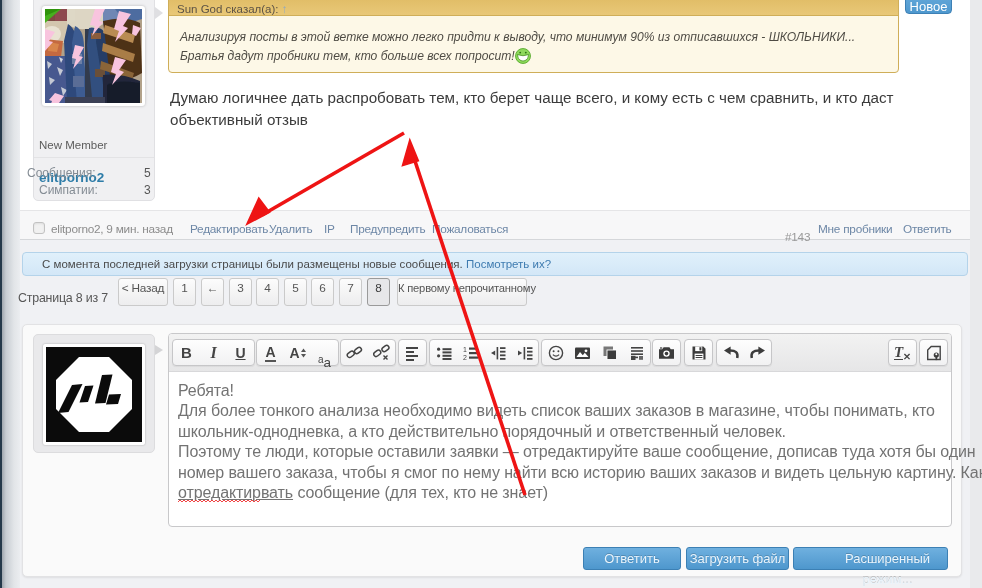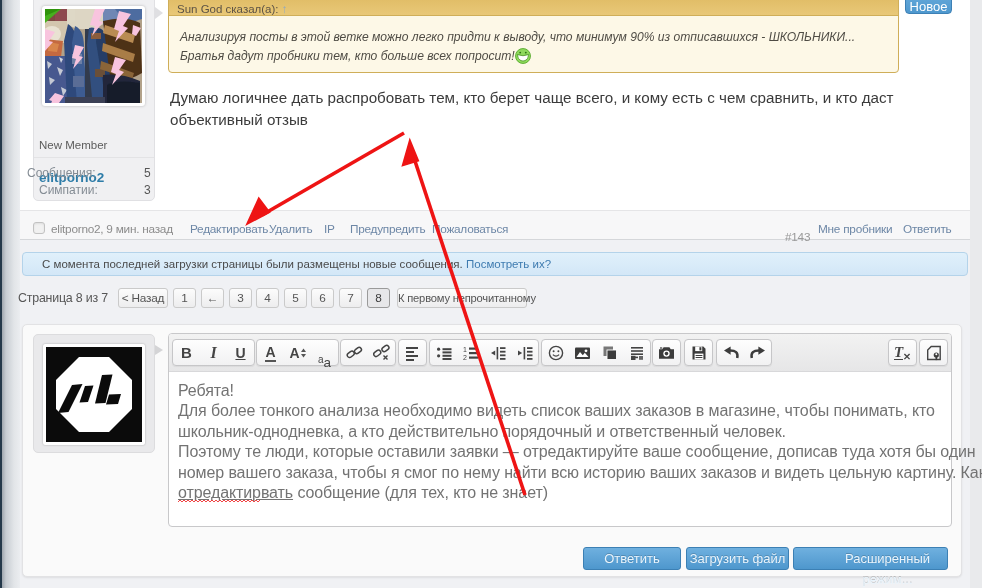--- a/index.html
+++ b/index.html
@@ -31,21 +31,21 @@
 #qhead { position:absolute; left:0; top:0; width:100%; height:27px; background:linear-gradient(#dcb65c,#e9c878); border-bottom:1px solid #cfae59; font-size:11.5px; color:#5c5244; line-height:13px; padding-top:14px; padding-left:8px; }
 #qhead .up { color:#8fa8c0; }
 #qbody { position:absolute; left:0; top:28px; width:100%; padding:14px 10px 0 11px; font-size:12.1px; font-style:italic; color:#4f4c45; line-height:18.5px; white-space:nowrap; padding-top:11px !important; }
 
 #msg { left:170px; top:87px; width:740px; font-size:15.2px; color:#3b3b3b; line-height:22px; }
 
 #notice { left:22px; top:252px; width:946px; height:24px; background:linear-gradient(#e0f0fb,#d3e7f7); border:1px solid #b4d3ea; border-radius:4px; font-size:11.5px; color:#4a4a4a; line-height:22px; padding-left:19px; }
 #notice a { color:#3e7bb0; text-decoration:none; }
 
 #pglabel { left:18px; top:291px; font-size:12.4px; color:#565656; letter-spacing:-0.2px; }
-.pbtn { position:absolute; top:288px; height:20px; background:linear-gradient(#fcfcfc,#ededee); border:1px solid #cacaca; border-radius:3px; font-size:11.8px; color:#555; text-align:center; line-height:18px; white-space:nowrap; letter-spacing:-0.2px; }
+.pbtn { position:absolute; top:278px; height:28px; background:linear-gradient(#fcfcfc,#ededee); border:1px solid #cacaca; border-radius:3px; font-size:11.8px; color:#555; text-align:center; line-height:18px; white-space:nowrap; letter-spacing:-0.2px; }
 .pbtn.active { background:#e7e7e9; border-color:#9a9a9a; color:#3c3c3c; }
 
 #card { left:22px; top:324px; width:940px; height:253px; background:#fafafa; border:1px solid #e2e2e4; border-radius:5px; box-shadow:0 1px 2px rgba(0,0,0,.08); }
 #edavbox { left:33px; top:334px; width:122px; height:119px; background:#e9e9eb; border:1px solid #dcdcde; border-radius:5px; }
 #edavptr { left:155px; top:345px; width:0; height:0; border-top:5px solid transparent; border-bottom:5px solid transparent; border-left:8px solid #d4d4d6; }
 #edav { left:43px; top:344px; width:102px; height:101px; background:#fff; border-radius:2px; box-shadow:0 0 2px rgba(0,0,0,.3); }
 #edavsq { left:46px; top:347px; width:96px; height:95px; background:#0b0b0b; }
 
 #editor { left:168px; top:333px; width:784px; height:194px; background:#fff; border:1px solid #c8c8ca; border-radius:4px; }
 #toolbar { left:169px; top:334px; width:782px; height:38px; background:linear-gradient(#f2f2f2,#e6e6e7); border-bottom:1px solid #d8d8da; border-radius:3px 3px 0 0; }

